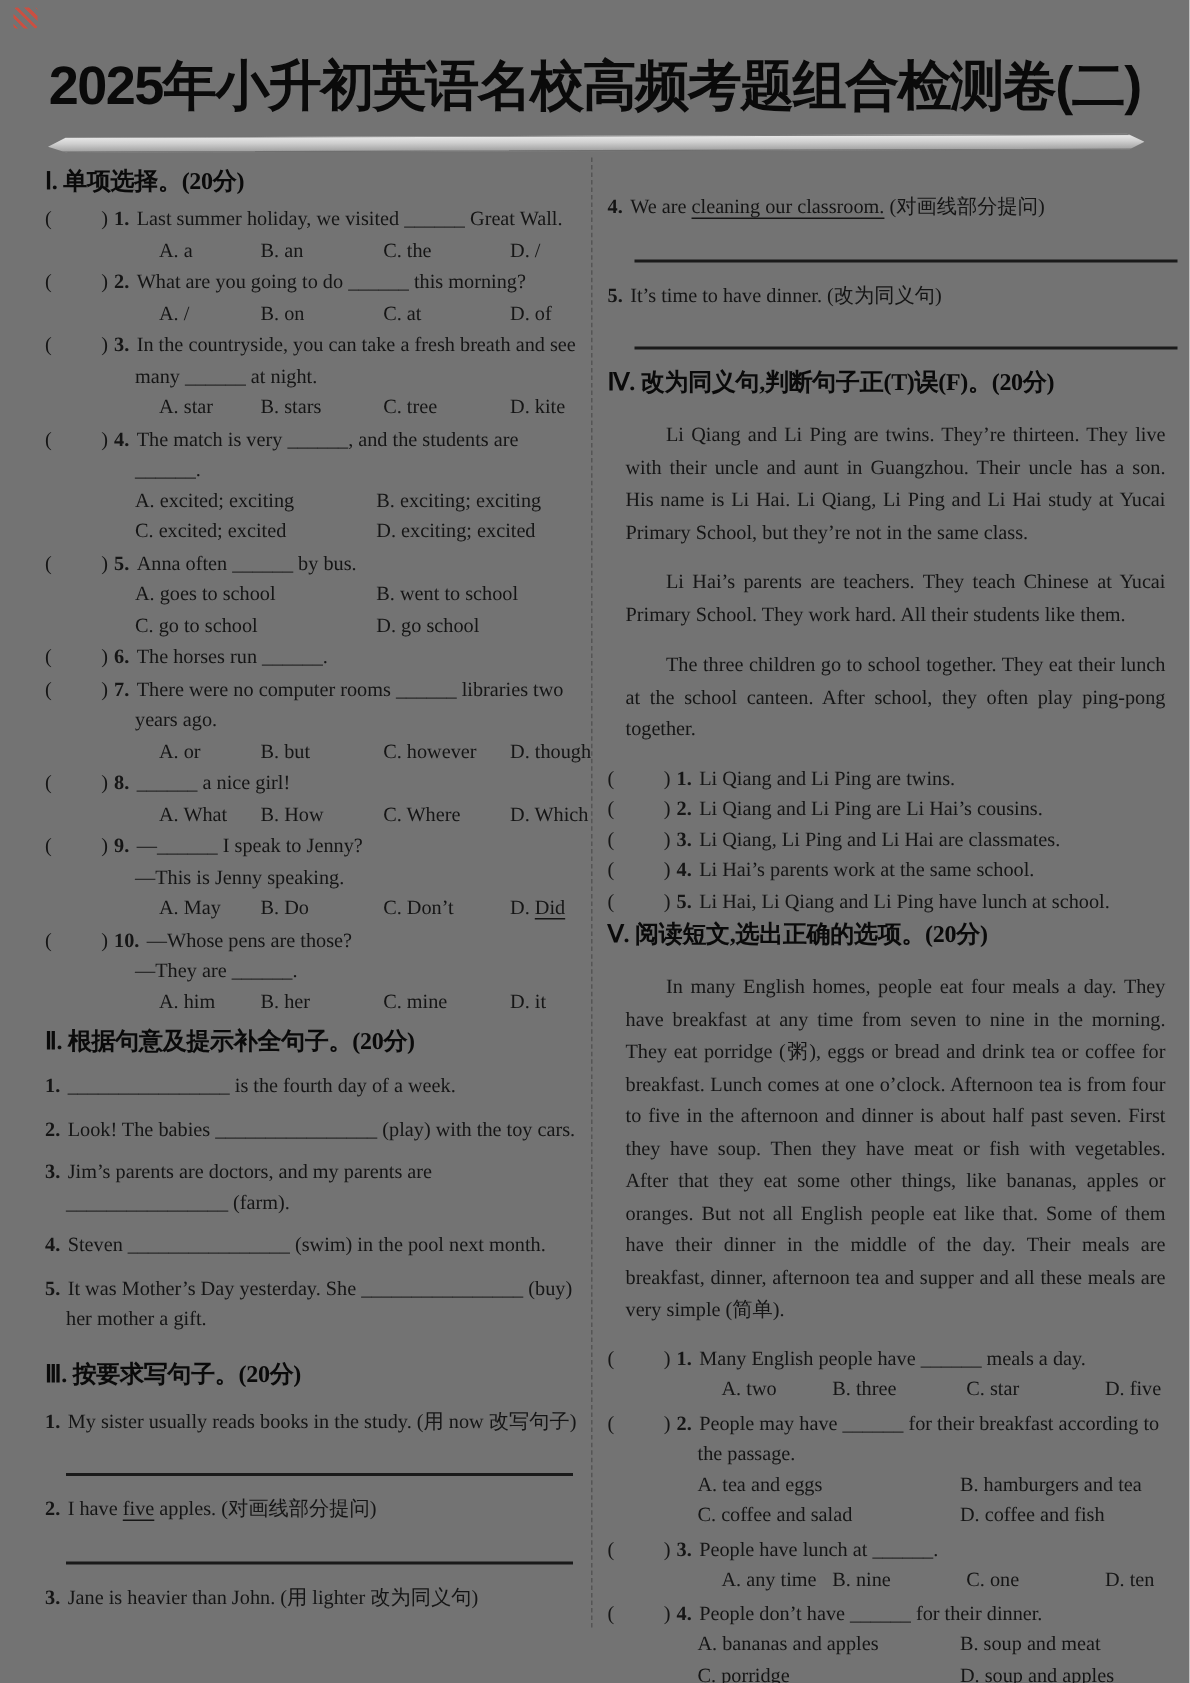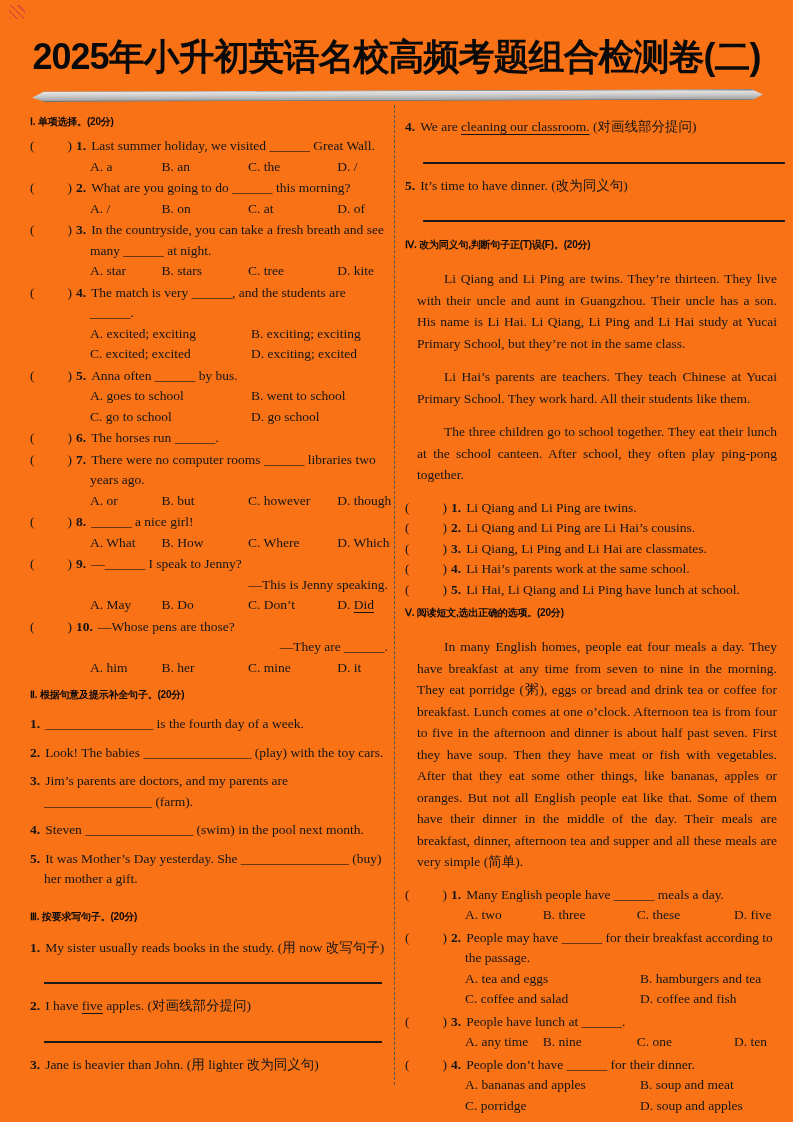--- a/index.html
+++ b/index.html
@@ -1,19 +1,19 @@
 <!DOCTYPE html>
 <html><head>
 <meta charset="utf-8">
 <style>
   html,body{margin:0;padding:0;background:#ffffff;}
   .page{
     position:relative;
     width:793px;height:1122px;
-    background:#f97316;
+    background:#737373;
     overflow:hidden;
     font-family:"Liberation Serif","DejaVu Serif",serif;
     font-size:13.5px;line-height:20.5px;color:#151515;
     box-sizing:border-box;
   }
   .corner-mark{
     position:absolute;top:5px;left:9px;width:16px;height:14px;
     background:repeating-linear-gradient(45deg,#d84a3a 0 2px,transparent 2px 5px);
     border-radius:2px;opacity:.85;
   }
@@ -28,34 +28,34 @@
     background:linear-gradient(to bottom,#ececec 0%,#cfcfcf 45%,#9b9b9b 100%);
     box-shadow:inset 0 1px 0 #7a7a7a, inset 0 -1px 0 #6f6f6f;
     clip-path:polygon(0 62%,1.6% 8%,98.4% 0,100% 50%,98.6% 96%,1.8% 100%);
     transform:rotate(-0.15deg);
   }
   .cols{display:flex;align-items:stretch;height:980px;margin-top:4px;}
   .col{box-sizing:border-box;}
   .col-left{width:394px;padding:4px 6px 0 30px;}
   .col-right{width:399px;padding:4px 4px 0 10px;border-left:1.5px dashed #555;}
   .shead{
-    font-weight:bold;font-size:10px;line-height:22px;color:#0a0a0a;
+    font-weight:bold;font-size:16px;line-height:22px;color:#0a0a0a;
     margin:2px 0 3px;
-    font-family:Liberation Sans, sans-serif;
+    font-family:Liberation Serif, serif;
     letter-spacing:-0.2px;
   }
   
   .mcq{display:flex;margin:0 0 1px;}
   .paren{width:46px;flex-shrink:0;letter-spacing:2px;}
   .qbody{flex:1;padding-left:14px;text-indent:-14px;min-width:0;}
   .qnum{font-weight:bold;margin-right:5px;}
-  .t2{text-indent:0;text-align:right;}
+  .t2{text-indent:0;}
   .opts{display:grid;text-indent:0;margin:0;}
   .opts span{white-space:nowrap;}
-  .c4{grid-template-columns:24% 29% 30% 17%;}
+  .c4{grid-template-columns:24% 29% 30% 17%;margin-left:16px;}
   .c2{grid-template-columns:54% 46%;}
   
   .witem{padding-left:14px;text-indent:-14px;margin:8px 0;}
   .s3 .witem{margin:10px 0 0;}
   .wnum{font-weight:bold;margin-right:5px;}
   .u{text-decoration:underline;text-underline-offset:3px;}
   .ansline{height:0;border-bottom:2px solid #1a1a1a;margin:24px 6px 12px 14px;}
   .col-right .ansline{margin:24px 4px 12px 18px;}
   
   .para{margin:12px;text-indent:2em;text-align:justify;line-height:21.5px;}
@@ -220,21 +220,21 @@
         <div class="witem"><span class="wnum">2.</span><span>I have </span><span class="u">five</span><span> apples. (对画线部分提问)</span></div>
         <div class="ansline"></div>
         <div class="witem"><span class="wnum">3.</span><span>Jane is heavier than John. (用 lighter 改为同义句)</span></div>
 
       </div>
     </div>
 
     <div class="col col-right">
 
       <div class="s3">
-        <div class="witem" style="margin-top:8px;"><span class="wnum">4.</span><span>We are </span><span class="u">cleaning our classroom.</span><span> (对画线部分提问)</span></div>
+        <div class="witem" style="margin-top:19px;"><span class="wnum">4.</span><span>We are </span><span class="u">cleaning our classroom.</span><span> (对画线部分提问)</span></div>
         <div class="ansline"></div>
         <div class="witem"><span class="wnum">5.</span><span>It’s time to have dinner. (改为同义句)</span></div>
         <div class="ansline"></div>
       </div>
 
       <div class="shead">Ⅳ. 改为同义句,判断句子正(T)误(F)。(20分)</div>
 
       <div>
         <p class="para">Li Qiang and Li Ping are twins. They’re thirteen. They live with their uncle and aunt in Guangzhou. Their uncle has a son. His name is Li Hai. Li Qiang, Li Ping and Li Hai study at Yucai Primary School, but they’re not in the same class.</p>
         <p class="para">Li Hai’s parents are teachers. They teach Chinese at Yucai Primary School. They work hard. All their students like them.</p>
@@ -270,21 +270,21 @@
         <p class="para">In many English homes, people eat four meals a day. They have breakfast at any time from seven to nine in the morning. They eat porridge (粥), eggs or bread and drink tea or coffee for breakfast. Lunch comes at one o’clock. Afternoon tea is from four to five in the afternoon and dinner is about half past seven. First they have soup. Then they have meat or fish with vegetables. After that they eat some other things, like bananas, apples or oranges. But not all English people eat like that. Some of them have their dinner in the middle of the day. Their meals are breakfast, dinner, afternoon tea and supper and all these meals are very simple (简单).</p>
       </div>
 
       <div class="mcq s5q">
         <span class="paren">(　　)</span>
         <div class="qbody">
           <span class="qnum">1.</span><span>Many English people have ______ meals a day.</span>
           <div class="opts c4">
             <span>A. two</span>
             <span>B. three</span>
-            <span>C. these</span>
+            <span>C. star</span>
             <span>D. five</span>
           </div>
         </div>
       </div>
 
       <div class="mcq s5q">
         <span class="paren">(　　)</span>
         <div class="qbody">
           <span class="qnum">2.</span><span>People may have ______ for their breakfast according to the passage.</span>
           <div class="opts c2">

